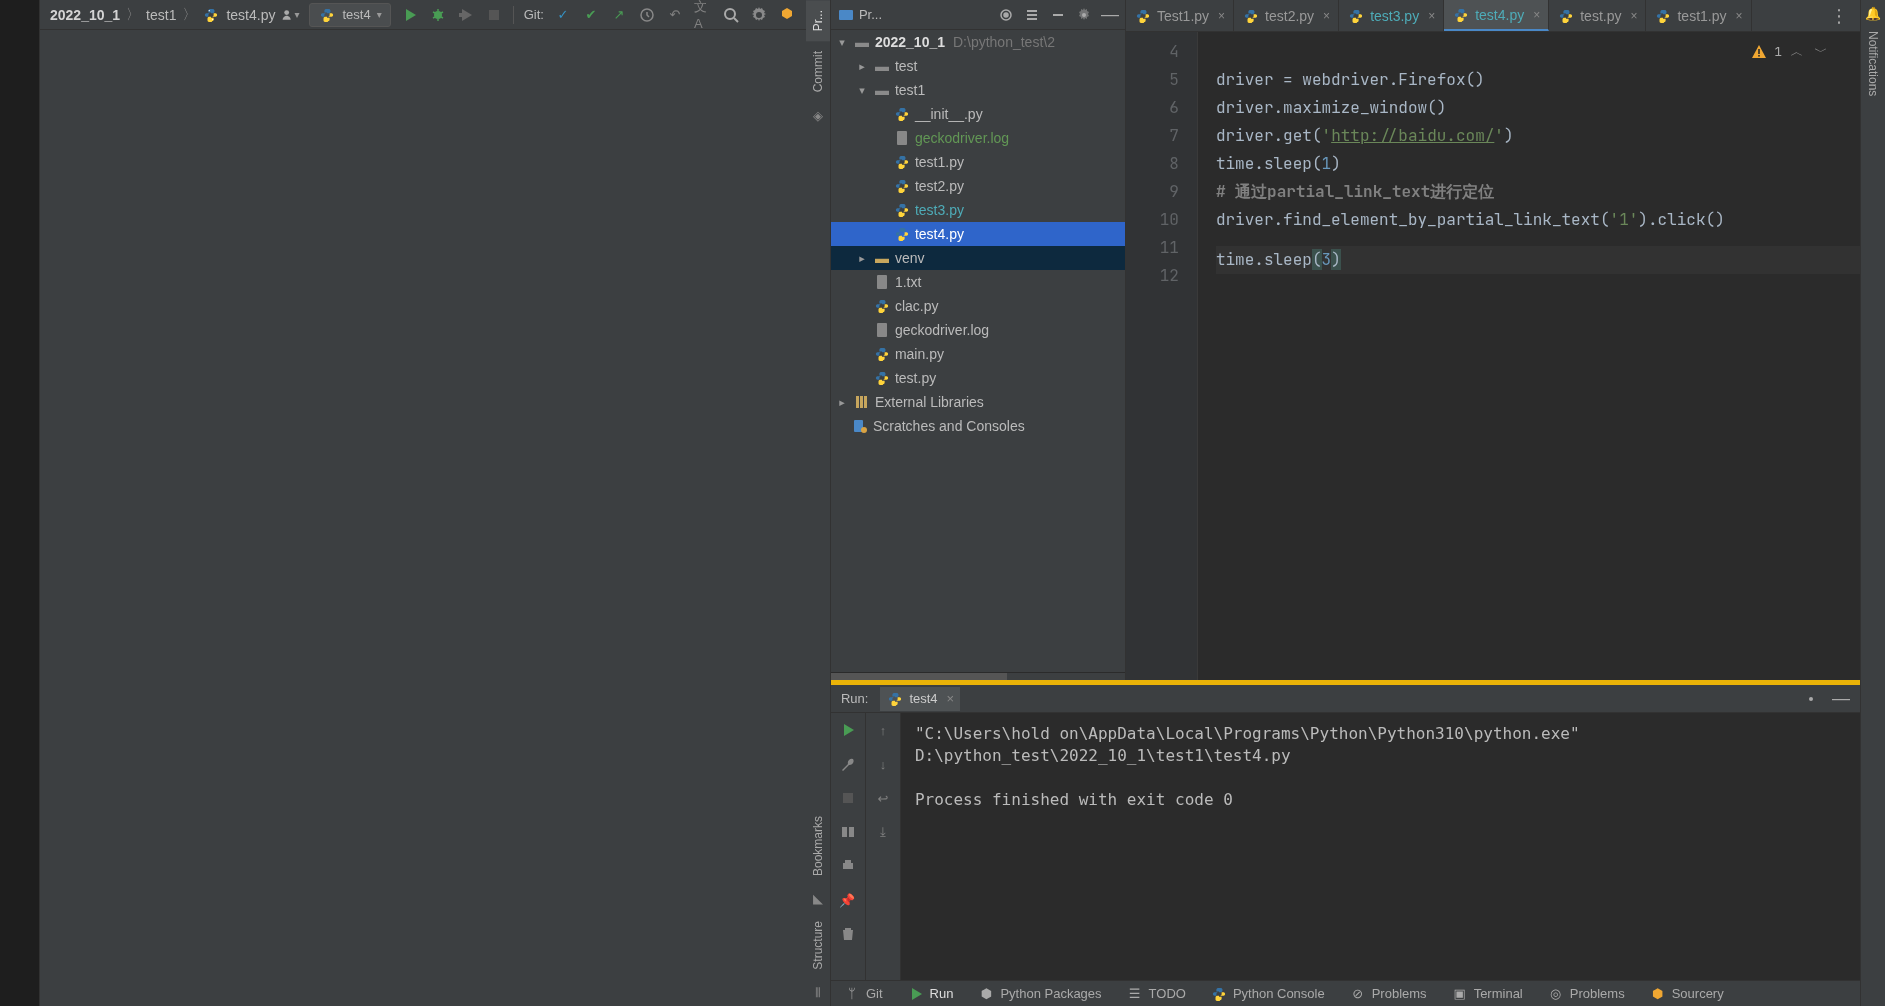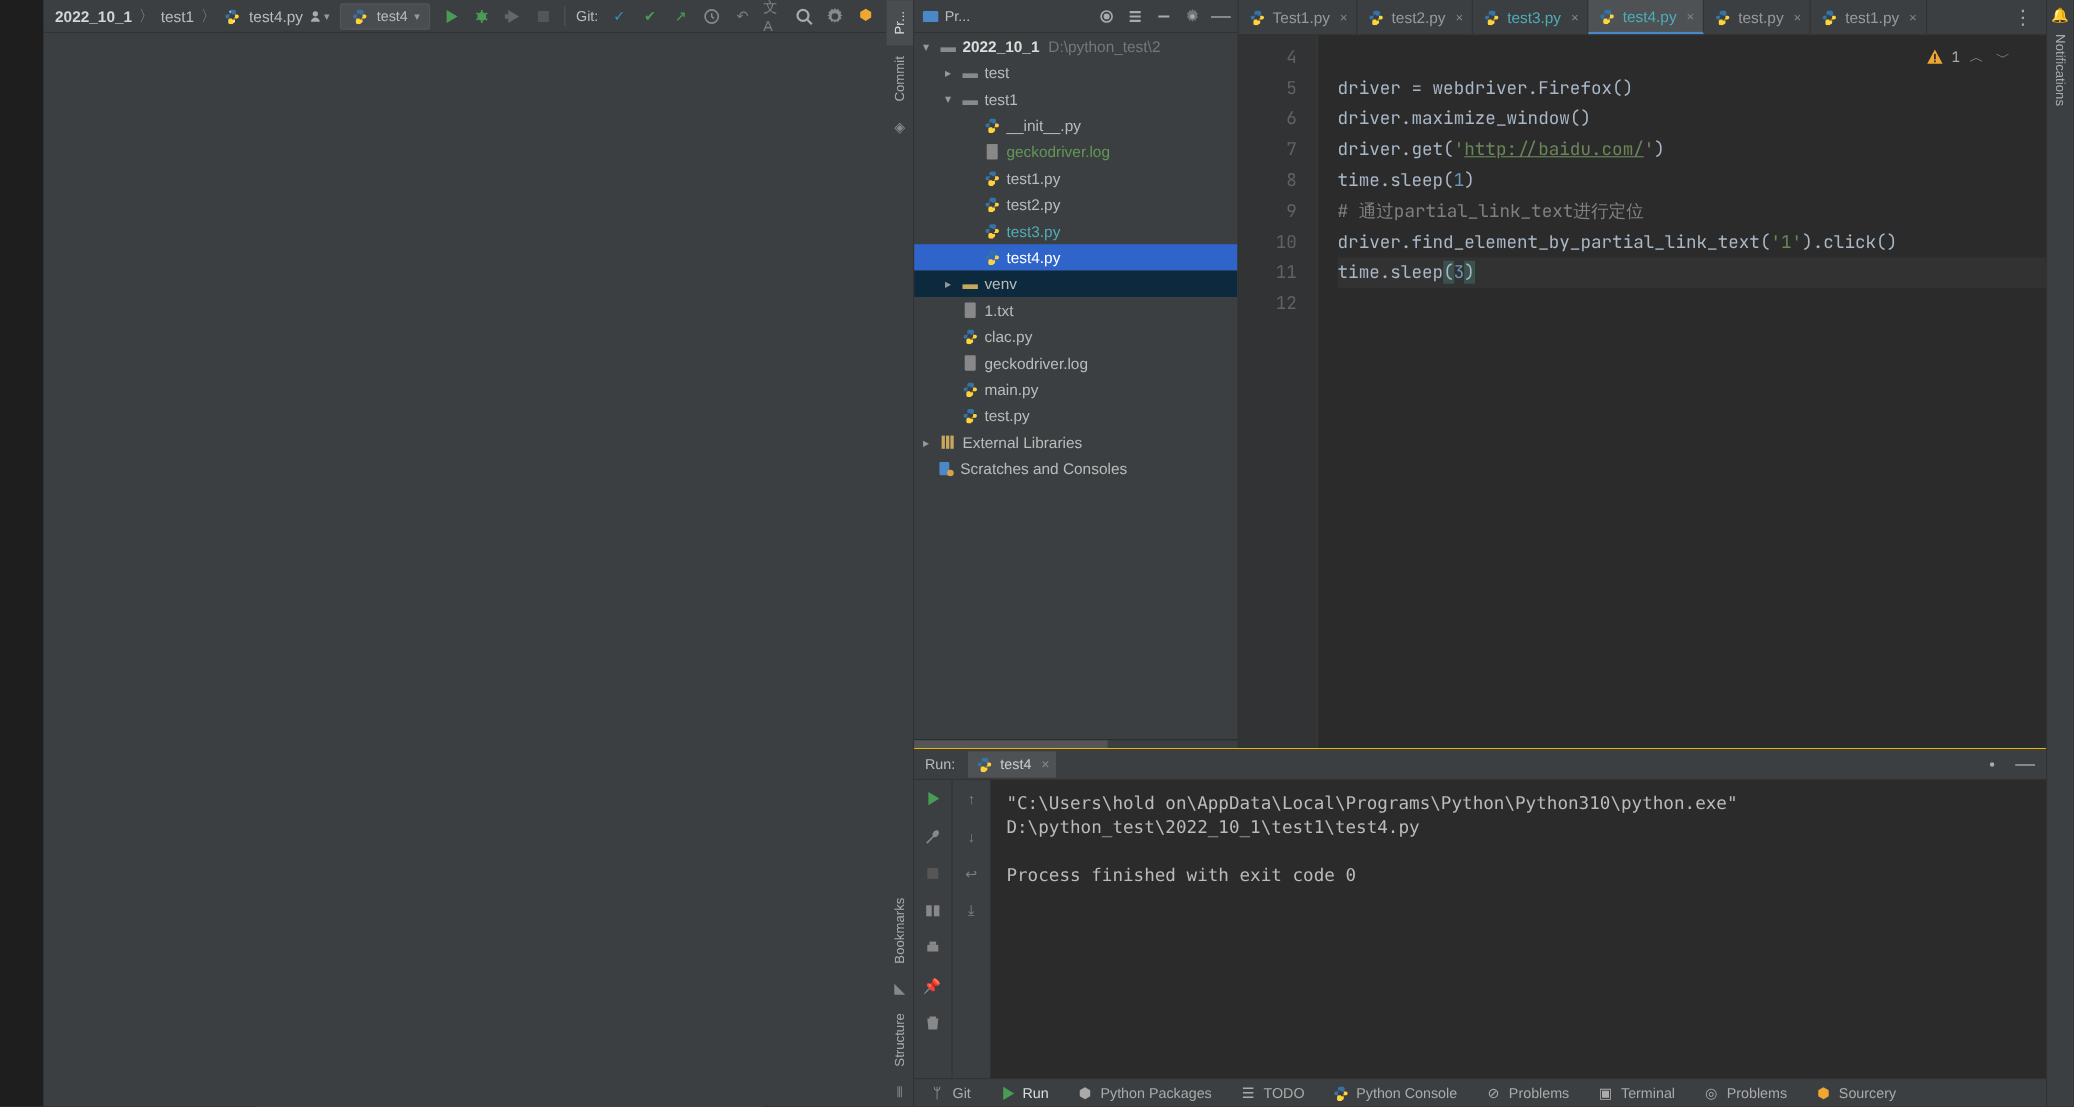--- a/index.html
+++ b/index.html
@@ -231,33 +231,33 @@
   border-right: 1px solid #3a3a3a;
 }
 .gutter-col .ln { height: 28px; }
 .code-col {
   flex: 1;
   padding: 6px 0 0 18px;
   color: #a9b7c6;
   position: relative;
 }
 .code-line { height: 28px; white-space: pre; }
-.code-line.current { background: #323232; }
+.code-line.current { background: #323232; margin-top: 12px; }
 .tok-str { color: #6a8759; }
 .tok-url { color: #6a8759; text-decoration: underline; }
 .tok-num { color: #6897bb; }
-.tok-cmt { color: #808080; }
+.tok-cmt { color: #808080; font-weight: bold; }
 .tok-par-hl { background: #3b514d; color: #a9b7c6; }
 
 
 .run-pane {
   height: 300px;
   display: flex;
   flex-direction: column;
-  border-top: 1px solid #eab308;
+  border-top: 5px solid #eab308;
   background: #2b2b2b;
 }
 .run-header {
   height: 28px;
   display: flex;
   align-items: center;
   padding: 0 10px;
   gap: 12px;
   background: #3c3f41;
   border-bottom: 1px solid #323232;

